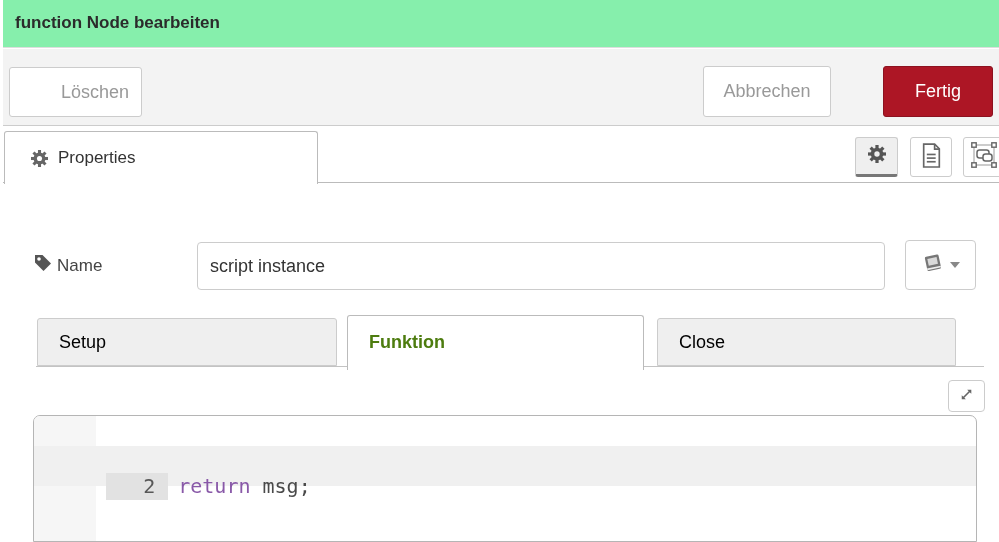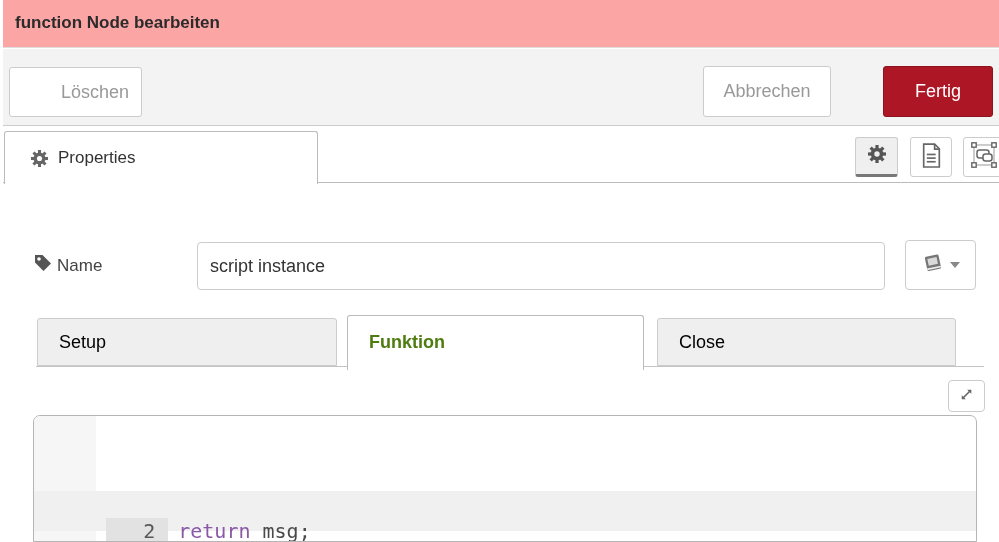--- a/index.html
+++ b/index.html
@@ -4,21 +4,21 @@
 <style>
   * { margin:0; padding:0; box-sizing:border-box; }
   html,body { background:#fff; }
   #canvas {
     position:relative; width:999px; height:542px; overflow:hidden;
     background:#fff; font-family:"Liberation Sans", sans-serif; color:#333;
   }
   .abs { position:absolute; }
 
   
-  #dialog-header { left:3px; top:0; width:996px; height:48px; background:#fca5a5; border-bottom:1px solid #ddd; }
+  #dialog-header { left:3px; top:0; width:996px; height:48px; background:#86efac; border-bottom:1px solid #ddd; }
   #dialog-title { position:absolute; left:12px; top:13px; font-size:17px; font-weight:bold; color:#2b2b2b; }
 
   
   #button-bar { left:3px; top:49px; width:996px; height:77px; background:#f3f3f3; border-bottom:1px solid #ccc; }
   .btn {
     position:absolute; background:#fff; border:1px solid #ccc; border-radius:3px;
     color:#999; font-size:18px; font-family:"Liberation Sans", sans-serif; cursor:pointer;
   }
   #delete-button { left:9px; top:67px; width:133px; height:50px;padding-left:39px; }
   #cancel-button { left:703px; top:66px; width:128px; height:51px; }
@@ -75,21 +75,21 @@
   }
 
   
   #code-editor {
     left:33px; top:415px; width:944px; height:127px; background:#fff;
     border:1px solid #b5b5b5; border-radius:7px 7px 0 0; overflow:hidden; cursor:text;
   }
   #gutter-bg { position:absolute; left:0; top:0; bottom:0; width:62px; background:#f6f6f6; }
   .codeline {
     position:absolute; left:0; width:100%; height:40px;
-    font-family:"DejaVu Sans Mono", monospace; font-size:20px; line-height:27px; white-space:pre;margin-top:45px;
+    font-family:"DejaVu Sans Mono", monospace; font-size:20px; line-height:27px; white-space:pre;
   }
   .codeline.line-1 { top:3px; }
   .codeline.line-2 { top:30px; }
   .codeline.active { background:#f0f0f0; }
   .ln {
     display:inline-block; width:62px; text-align:right; padding-right:13px; color:#585858; vertical-align:top;
   }
   .codeline.active .ln { background:#e2e2e2; }
   .code-text { margin-left:10px; color:#4a4a4a; }
   .tok-default { color:#4a4a4a; }

